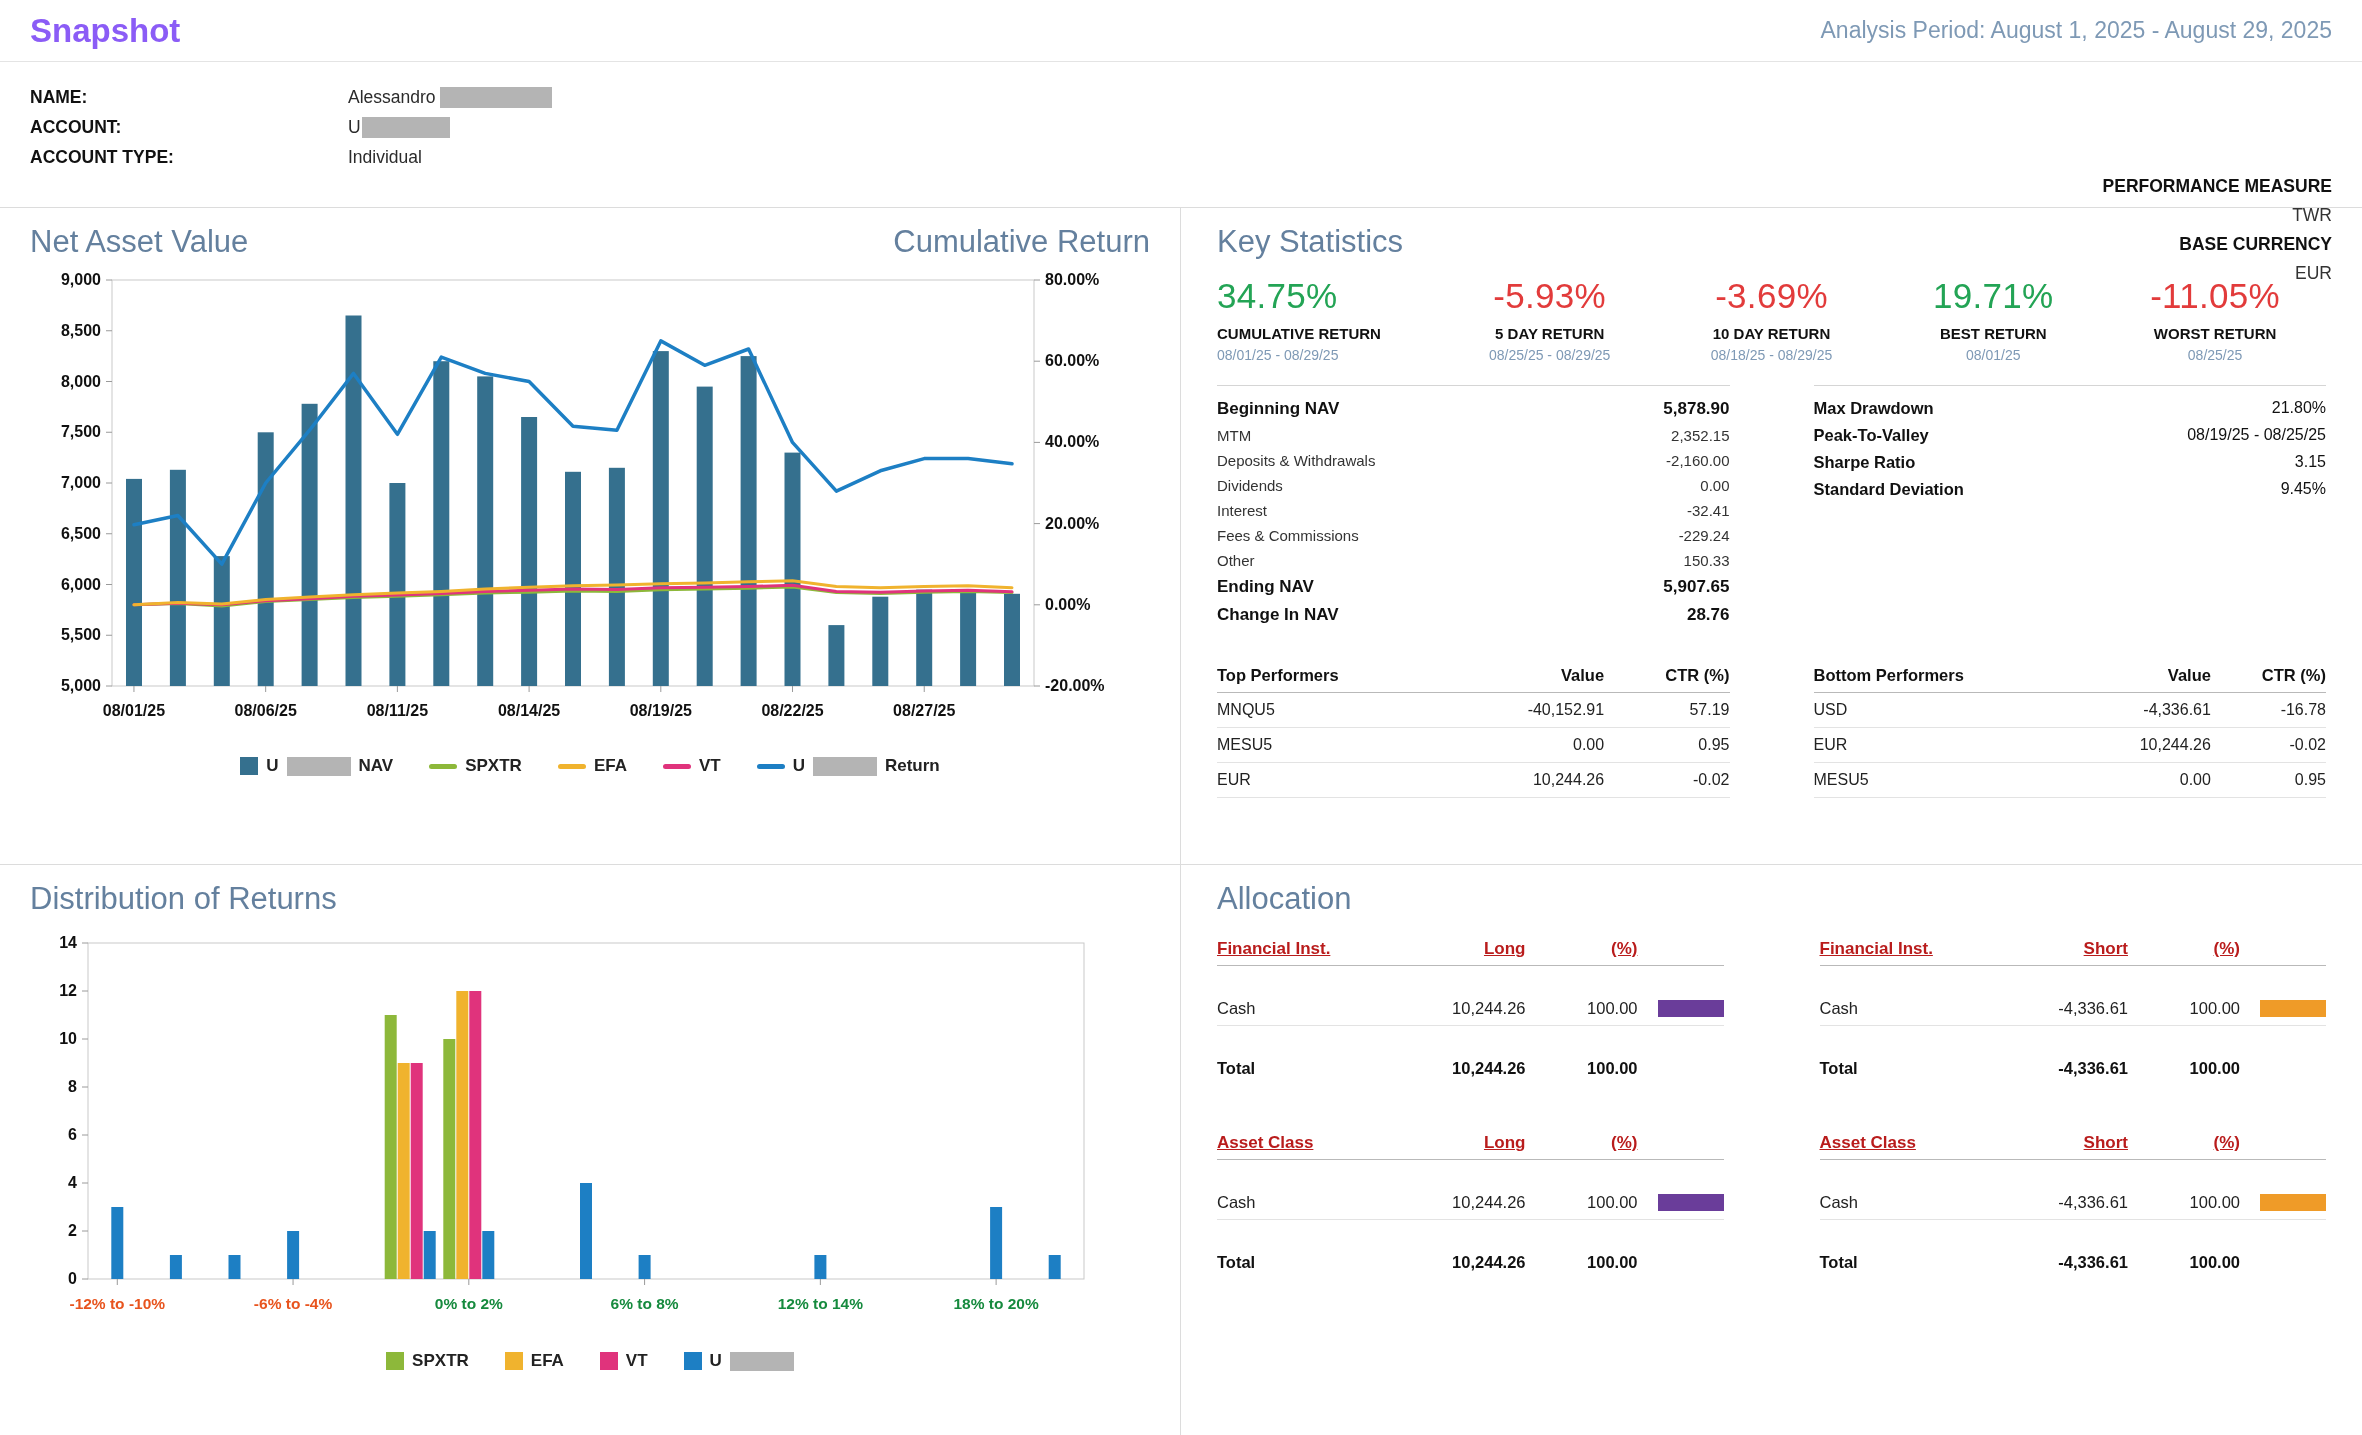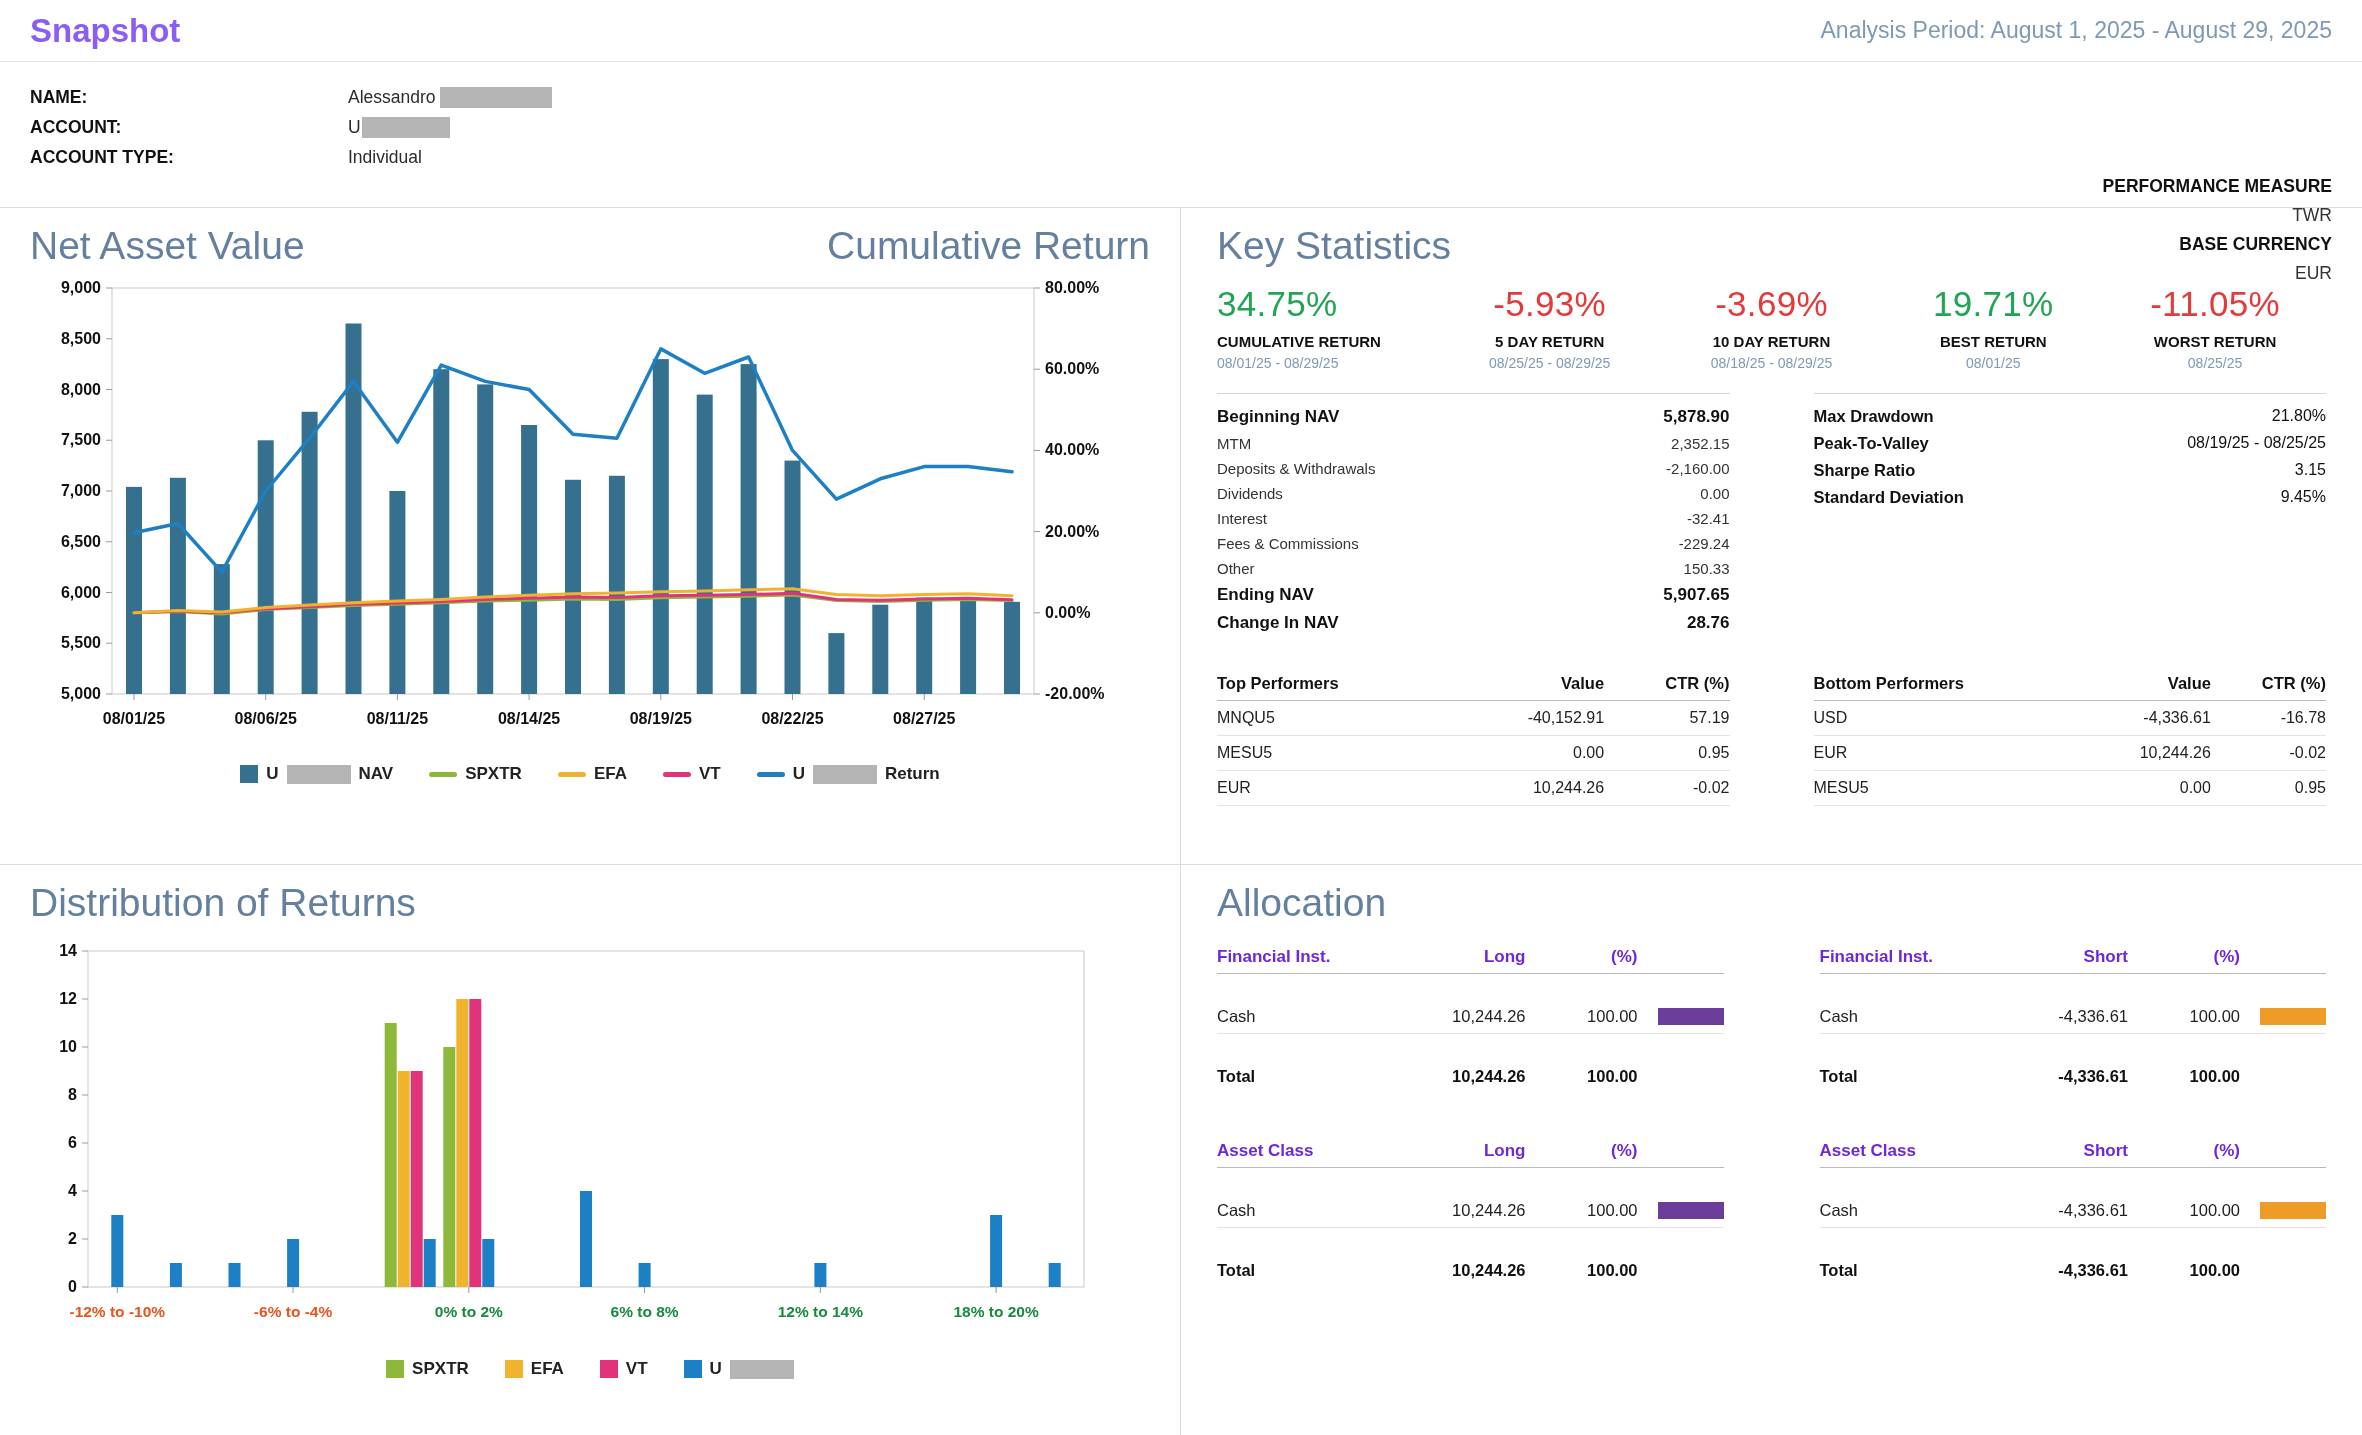--- a/index.html
+++ b/index.html
@@ -21,21 +21,21 @@
   .acct-right{text-align:right;line-height:29px;font-size:17.5px;}
   .acct-right .blabel{font-weight:bold;color:#111;}
   .acct-right .bvalue{color:#333;}
 
   .grid{display:grid;grid-template-columns:1181px 1181px;grid-template-rows:657px 570px;border-top:1px solid #dcdcdc;}
   .quad{padding:16px 30px;overflow:hidden;}
   .q-tl{border-right:1px solid #dcdcdc;border-bottom:1px solid #dcdcdc;}
   .q-tr{border-bottom:1px solid #dcdcdc;padding-left:36px;padding-right:36px;}
   .q-bl{border-right:1px solid #dcdcdc;}
   .q-br{padding-left:36px;padding-right:36px;}
-  h2.sec{font-size:39px;font-weight:400;color:#64809e;}
+  h2.sec{font-size:31px;font-weight:400;color:#64809e;}
 
   .nav-titles{display:flex;justify-content:space-between;align-items:baseline;margin-bottom:6px;}
   svg text{font-family:"Liberation Sans",sans-serif;}
 
   .legend{display:flex;justify-content:center;align-items:center;gap:36px;margin-top:16px;font-size:17px;font-weight:bold;color:#222;}
   .legend-item{display:inline-flex;align-items:center;gap:8px;}
   .swatch{display:inline-block;}
   .swatch.square{width:18px;height:18px;}
   .swatch.line{width:28px;height:5px;border-radius:3px;}
   .legend-redact{width:64px;height:19px;background:#b4b4b4;display:inline-block;}
@@ -58,21 +58,21 @@
 
   .perf-wrap{display:flex;gap:84px;margin-top:30px;}
   .perf{flex:1;}
   table.perf-table{width:100%;border-collapse:collapse;font-size:16px;}
   .perf-table th{font-weight:bold;text-align:right;padding:7px 0;border-bottom:1px solid #b9b9b9;font-size:16.5px;color:#111;}
   .perf-table th:first-child,.perf-table td:first-child{text-align:left;}
   .perf-table td{text-align:right;padding:8px 0;border-bottom:1px solid #e3e3e3;color:#222;}
 
   .alloc-grid{display:grid;grid-template-columns:1fr 1fr;column-gap:96px;row-gap:42px;margin-top:16px;}
   .alloc-head,.alloc-row{display:flex;align-items:center;}
-  .alloc-head{font-weight:bold;font-size:17px;color:#6d28d9;border-bottom:1px solid #b9b9b9;padding:6px 0;}
+  .alloc-head{font-weight:bold;font-size:17px;color:#b91c1c;border-bottom:1px solid #b9b9b9;padding:6px 0;text-decoration:underline;}
   .alloc-row{font-size:16.5px;padding:7px 0;border-bottom:1px solid #e3e3e3;color:#222;margin-top:26px;}
   .alloc-row.total{font-weight:bold;border-bottom:none;color:#111;}
   .a-name{flex:1;}
   .a-val{width:175px;text-align:right;}
   .a-pct{width:112px;text-align:right;}
   .a-bar-space{width:86px;display:flex;justify-content:flex-end;align-items:center;}
   .alloc-bar{width:66px;height:17px;display:inline-block;}
 
   .dist-title{margin-bottom:14px;}
 </style>

